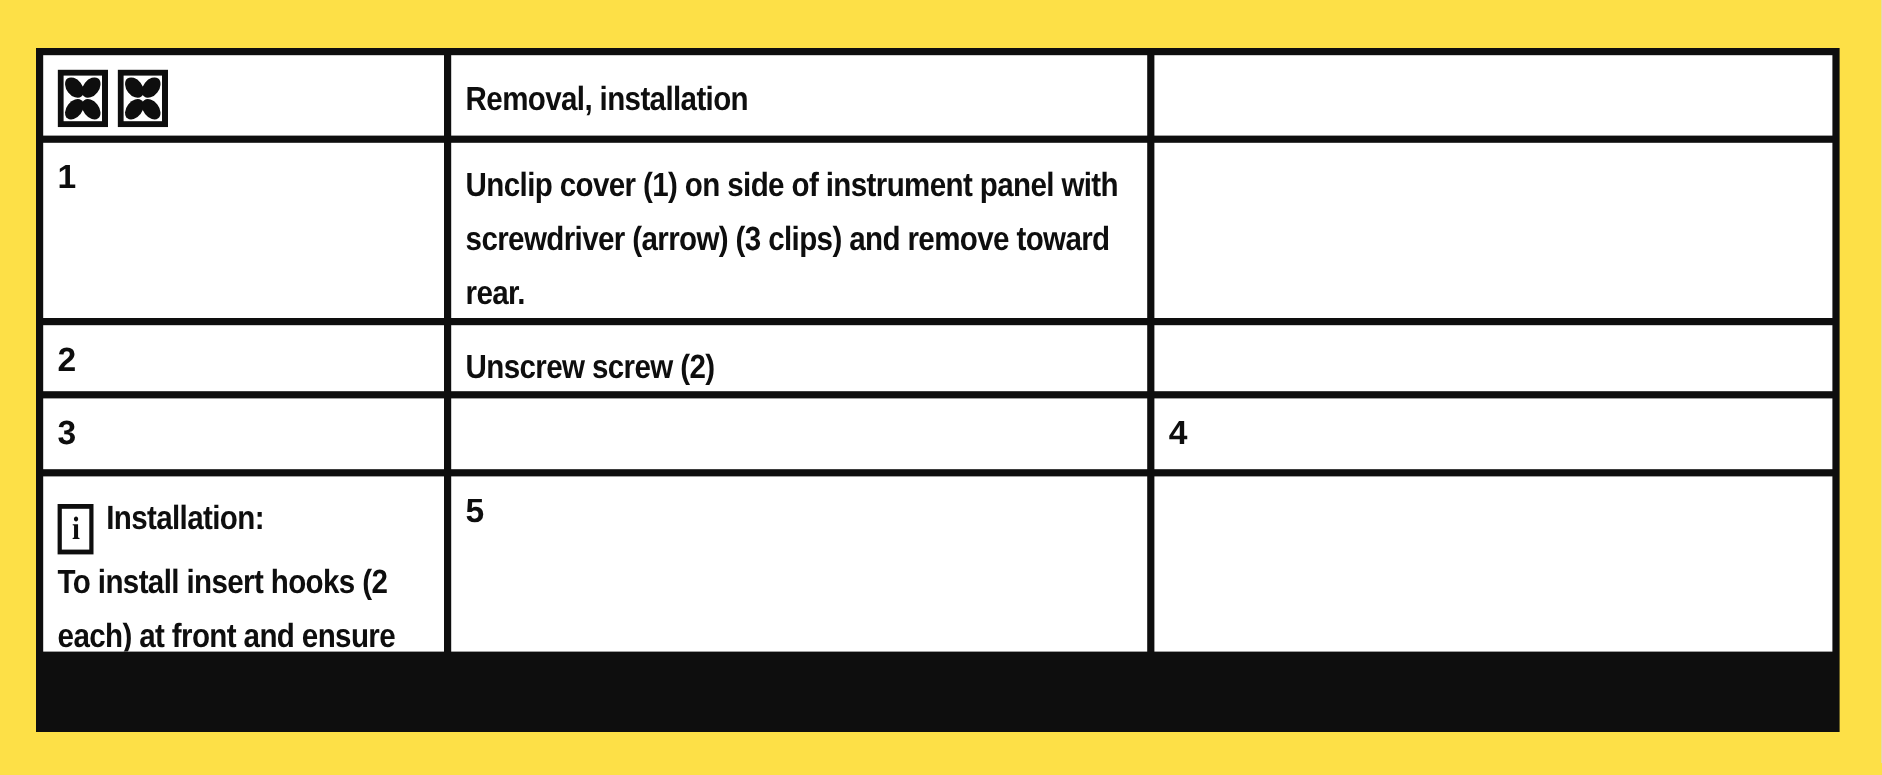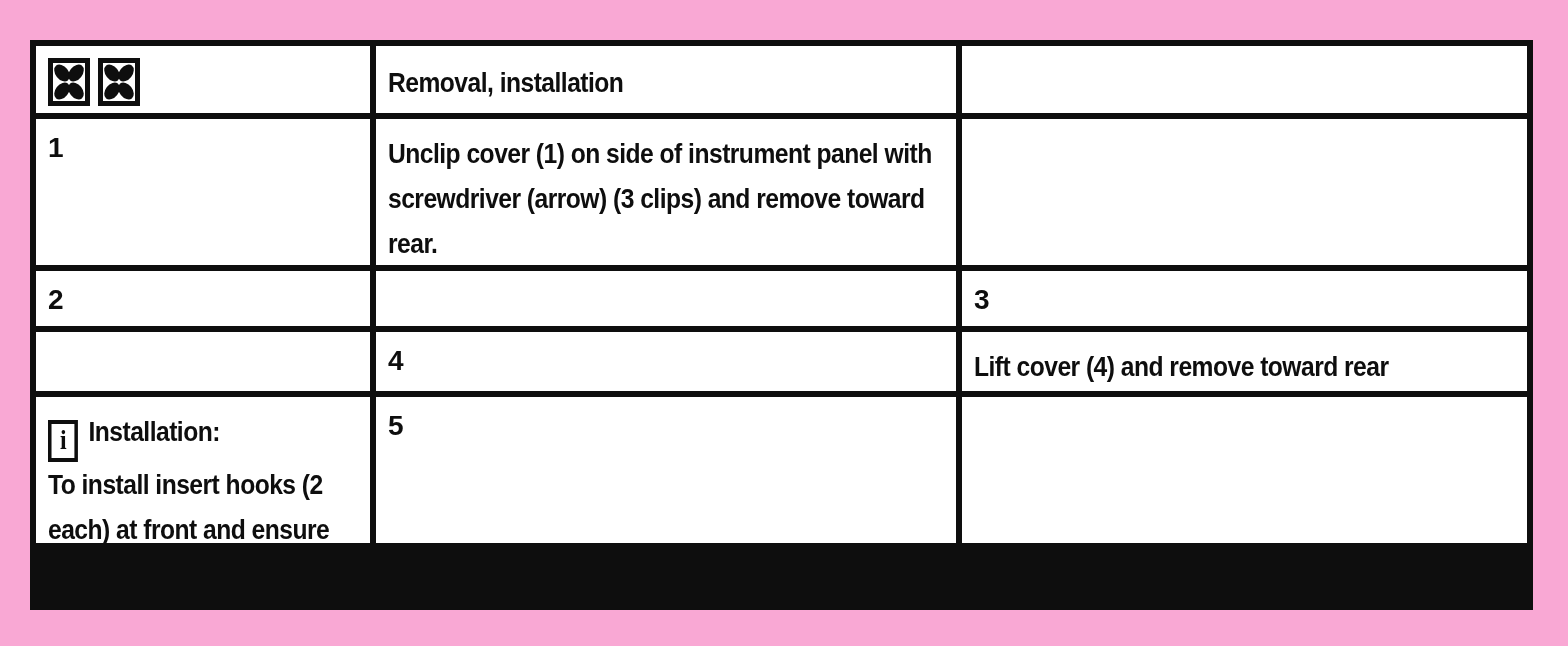--- a/index.html
+++ b/index.html
@@ -5,21 +5,21 @@
   html, body {
     margin: 0;
     padding: 0;
     background: #ffffff;
     font-family: "Liberation Sans", sans-serif;
   }
   .page {
     position: relative;
     width: 1568px;
     height: 646px;
-    background: #f9a8d4;
+    background: #fde047;
     overflow: hidden;
   }
   
   .svc-table {
     position: absolute;
     left: 30px;
     top: 40px;
     width: 1503px;
     height: 570px;
     box-sizing: border-box;
@@ -121,32 +121,32 @@
       <div class="stepnum">1</div>
     </div>
     <div class="cell">
       <div class="txt">Unclip cover (1) on side of instrument panel with screwdriver (arrow) (3 clips) and remove toward rear.</div>
     </div>
     <div class="cell"></div>
 
     <div class="cell">
       <div class="stepnum">2</div>
     </div>
+    <div class="cell">
+      <div class="txt">Unscrew screw (2)</div>
+    </div>
     <div class="cell"></div>
 
     <div class="cell">
       <div class="stepnum">3</div>
     </div>
     <div class="cell"></div>
 
     <div class="cell">
       <div class="stepnum">4</div>
-    </div>
-    <div class="cell">
-      <div class="txt">Lift cover (4) and remove toward rear</div>
     </div>
     <div class="cell">
       <div class="txt">
         <span class="info-box">i</span><span class="note-title">Installation:</span>
         <div>To install insert hooks (2 each) at front and ensure that cover (4) catches audibly.</div>
       </div>
     </div>
 
     <div class="cell">
       <div class="stepnum">5</div>

